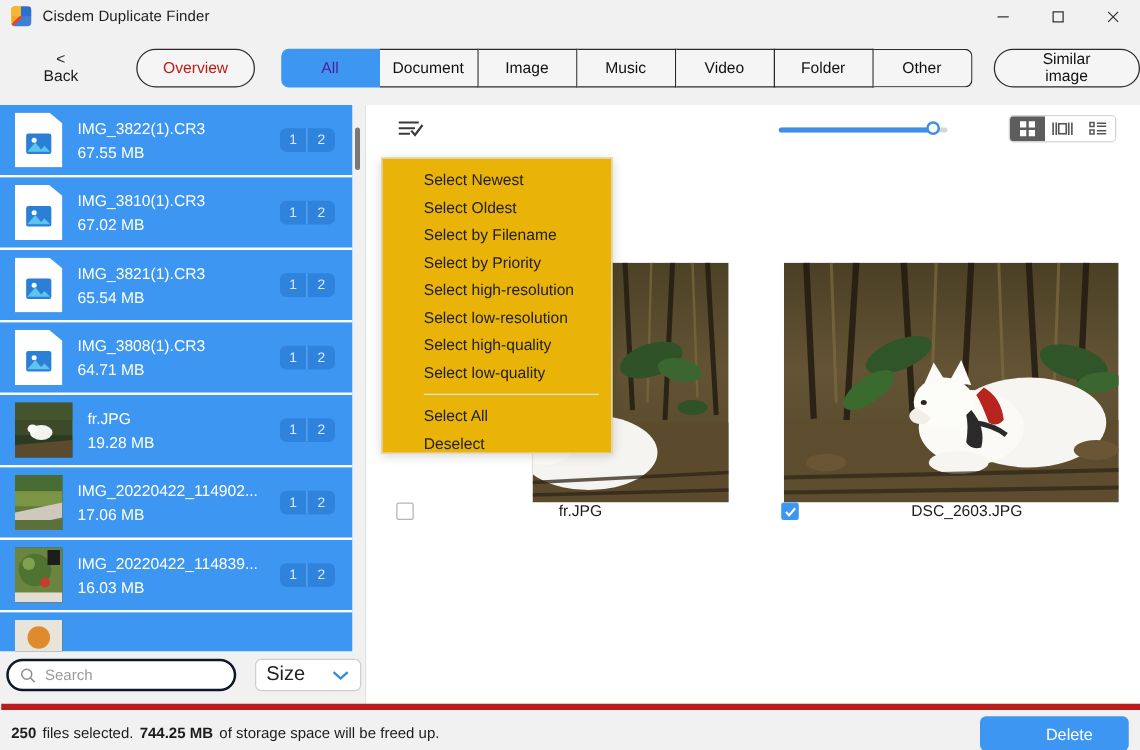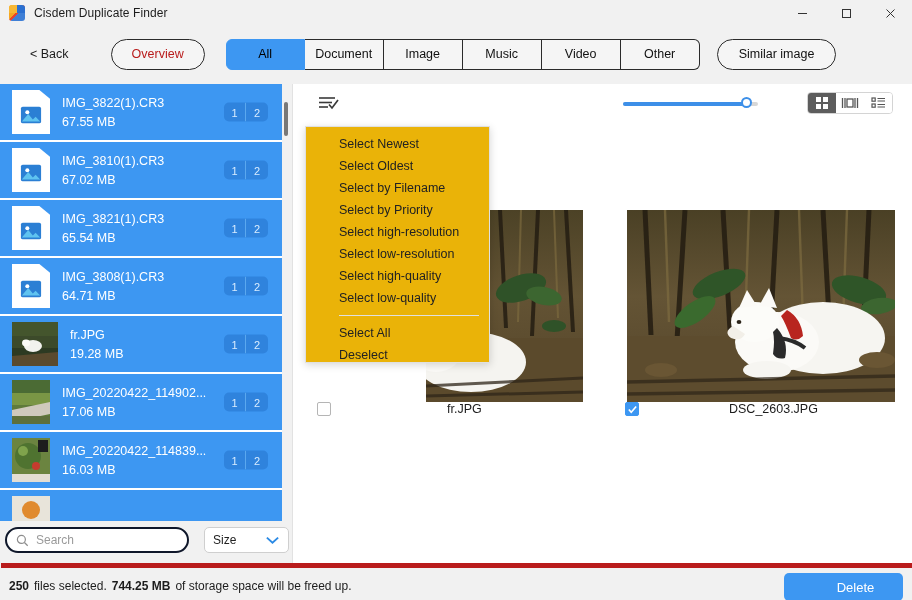--- a/index.html
+++ b/index.html
@@ -50,21 +50,21 @@
     margin-left: 21px; height: 31px; display: flex; border-radius: 6px;
   }
   .tab {
     height: 31px; border: 1px solid #2b2b2b; border-left-width: 0;
     background: #f5f5f5; font-size: 12.5px; color: #111; cursor: pointer;
     font-family: inherit; display: flex; align-items: center; justify-content: center;
     min-width: 79px; padding: 0 8px;
   }
   .tab:first-child { border-left-width: 1px; border-radius: 6px 0 0 6px; }
   .tab:last-child { border-radius: 0 6px 6px 0; }
-  .tab.active { background: #3d97f2; color: #000000; border-color: #3d97f2; }
+  .tab.active { background: #3d97f2; color: #4c1d95; border-color: #3d97f2; }
   .similar-btn {
     margin-left: 17px; height: 31px; padding: 0 21px; border: 1px solid #2b2b2b;
     border-radius: 16px; background: #f5f5f5; font-size: 12.5px; color: #111;
     cursor: pointer; font-family: inherit;
   }
 
   
   .sidebar {
     position: absolute; top: 84px; left: 0; width: 282px; height: 437px;
     background: #eef0f2; overflow: hidden;
@@ -110,21 +110,21 @@
   .search-input {
     border: none; outline: none; background: transparent; margin-left: 7px;
     font-size: 12px; font-family: inherit; color: #333; width: 100%;
   }
   .search-input::placeholder { color: #9a9a9a; }
   .sortsel {
     position: absolute; left: 204px; top: 527px; width: 85px; height: 26px;
     background: #ffffff; border: 1px solid #cfcfcf; border-radius: 5px;
     display: flex; align-items: center; padding: 0 8px; cursor: pointer;
   }
-  .sortsel-label { font-size: 12px; color: #222; flex: 1; }
+  .sortsel-label { font-size: 16px; color: #222; flex: 1; }
 
   
   .main {
     position: absolute; top: 84px; left: 292px; width: 620px; height: 479px;
     background: #ffffff; border-left: 1px solid #e2e2e2;
   }
   .main-toolbar { position: relative; height: 38px; background: #fff; }
   .selmenu-icon {
     position: absolute; left: 22px; top: 8px; width: 26px; height: 22px;
     display: flex; align-items: center; justify-content: center; cursor: pointer;
@@ -220,20 +220,21 @@
 
   <div class="toolbar">
     <button class="back-btn">&lt; Back</button>
     <button class="overview-btn">Overview</button>
     <div class="tabgroup">
       <div class="tab active">All</div>
       <div class="tab">Document</div>
       <div class="tab">Image</div>
       <div class="tab">Music</div>
       <div class="tab">Video</div>
+      <div class="tab">Folder</div>
       <div class="tab">Other</div>
     </div>
     <button class="similar-btn">Similar image</button>
   </div>
 
   <div class="sidebar">
 
     <div class="file-row">
       <div class="thumb doc">
         <svg viewBox="0 0 24 24">

